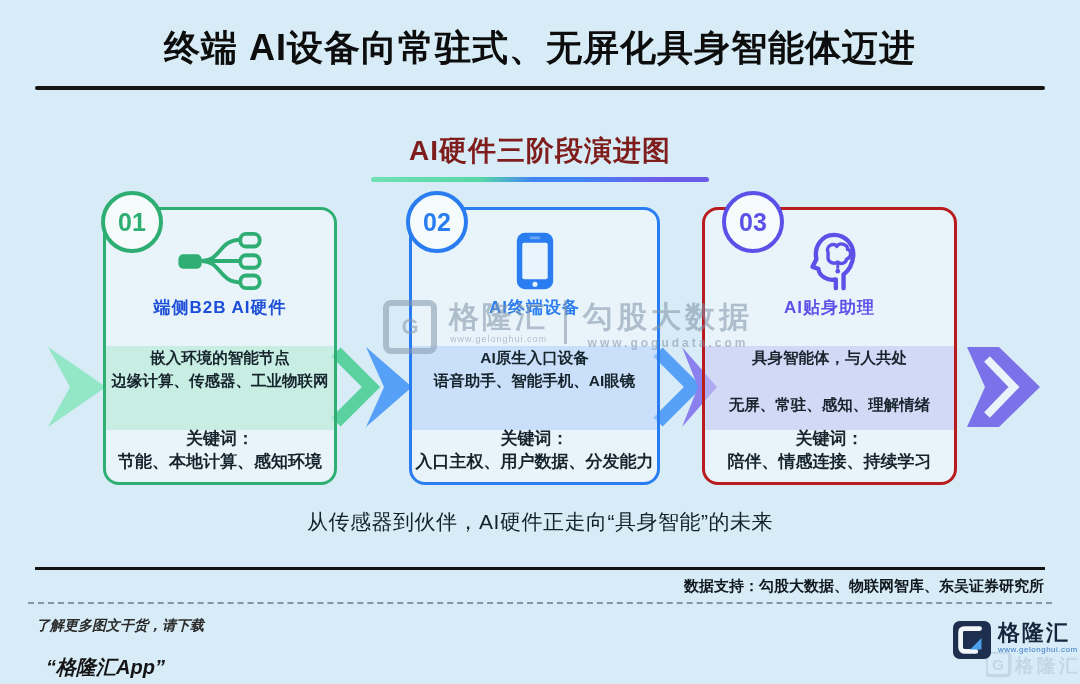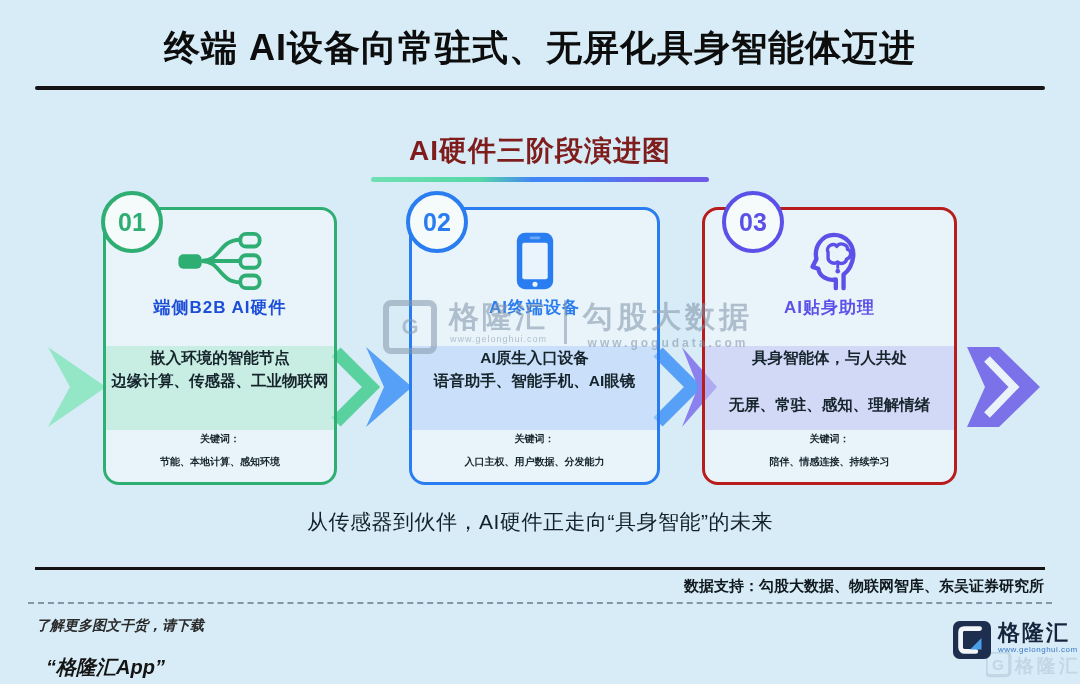--- a/index.html
+++ b/index.html
@@ -55,21 +55,21 @@
   .card-stripe{
     position:absolute;left:0;right:0;top:136px;height:84px;
     display:flex;flex-direction:column;align-items:center;
   }
   .card-1 .card-stripe{background:rgba(126,224,178,0.30);}
   .card-2 .card-stripe{background:rgba(82,140,245,0.20);}
   .card-3 .card-stripe{background:rgba(122,110,236,0.20);gap:24px;}
   .desc-line{font-size:15.5px;font-weight:bold;color:#16242c;line-height:23px;text-align:center;white-space:nowrap;}
 
   .card-keywords{position:absolute;left:0;right:0;bottom:9px;text-align:center;}
-  .kw-line{font-size:10px;font-weight:bold;color:#16242c;line-height:23px;white-space:nowrap;}
+  .kw-line{font-size:17px;font-weight:bold;color:#16242c;line-height:23px;white-space:nowrap;}
 
   
   .summary{left:0;right:0;top:508px;text-align:center;font-size:21px;font-weight:normal;color:#13222a;letter-spacing:0.5px;}
   .footer-divider{left:35px;width:1010px;top:567px;height:3px;background:#141414;}
   .data-support{right:36px;top:577px;font-size:15px;font-weight:bold;color:#10181e;}
   .dashed-line{left:28px;width:1024px;top:602px;border-top:2px dashed rgba(60,80,95,0.55);}
 
   
   .footer-note{left:36px;top:617px;font-style:italic;color:#2a2a2a;}
   .note-1{font-size:14px;font-weight:bold;}

